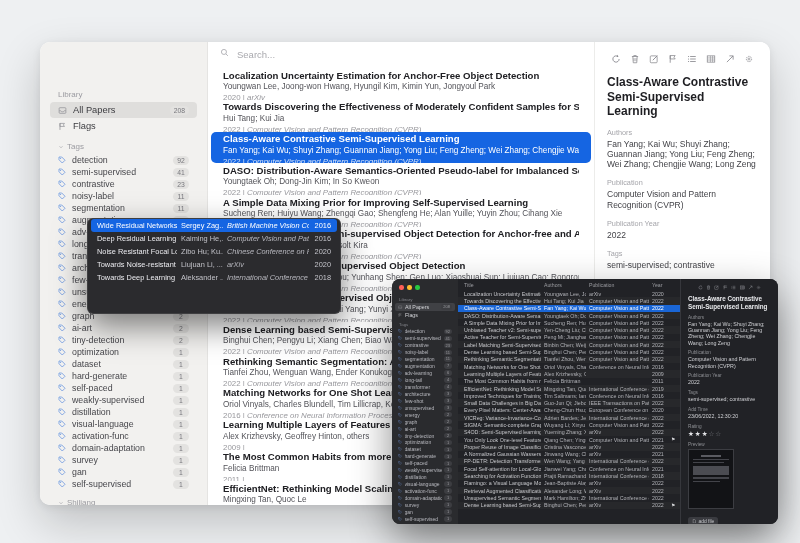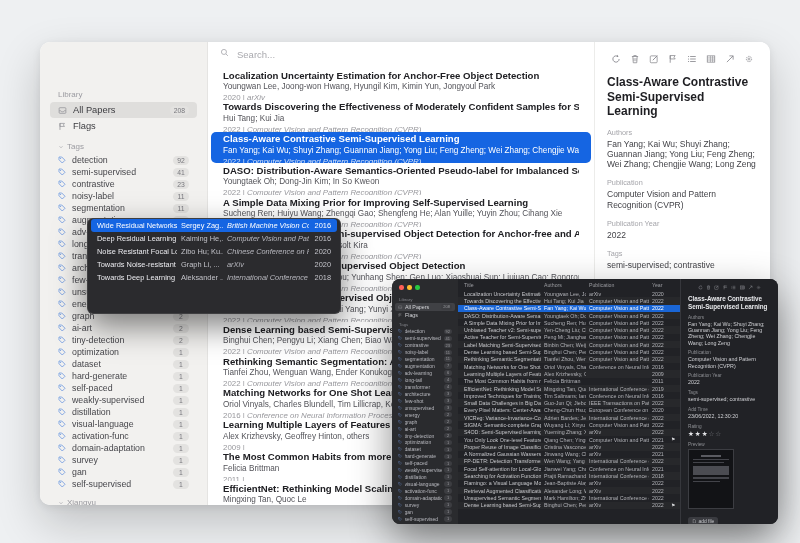--- a/index.html
+++ b/index.html
@@ -433,21 +433,21 @@
             <use href="#i-tag"></use>
           </svg>
           <span class="lbl">self-supervised</span>
           <span class="cnt">1</span>
         </div>
       </div>
     <div class="grp">
       <svg class="ic">
           <use href="#i-chevron"></use>
         </svg>
-      <span>Xiangyu</span>
+      <span>Shiliang</span>
     </div>
 
   </div>
 
   <div class="lw-main">
     <div class="lsearch">
       <svg class="ic">
           <use href="#i-search"></use>
         </svg>
       <input type="text" placeholder="Search..." style="">
@@ -666,21 +666,21 @@
 
       <div class="prow">
         <span class="t">Noise Resistant Focal Loss for Object D...</span>
         <span class="a">Zibo Hu; Ku...</span>
         <span class="v">Chinese Conference on Patt...</span>
         <span class="y">2020</span>
       </div>
 
       <div class="prow">
         <span class="t">Towards Noise-resistant Object Detecti...</span>
-        <span class="a">Graph Li, ...</span>
+        <span class="a">Liujuan Li, ...</span>
         <span class="v">arXiv</span>
         <span class="y">2020</span>
       </div>
 
       <div class="prow">
         <span class="t">Towards Deep Learning Models Resista...</span>
         <span class="a">Aleksander ...</span>
         <span class="v">International Conference on ...</span>
         <span class="y">2018</span>
       </div>

